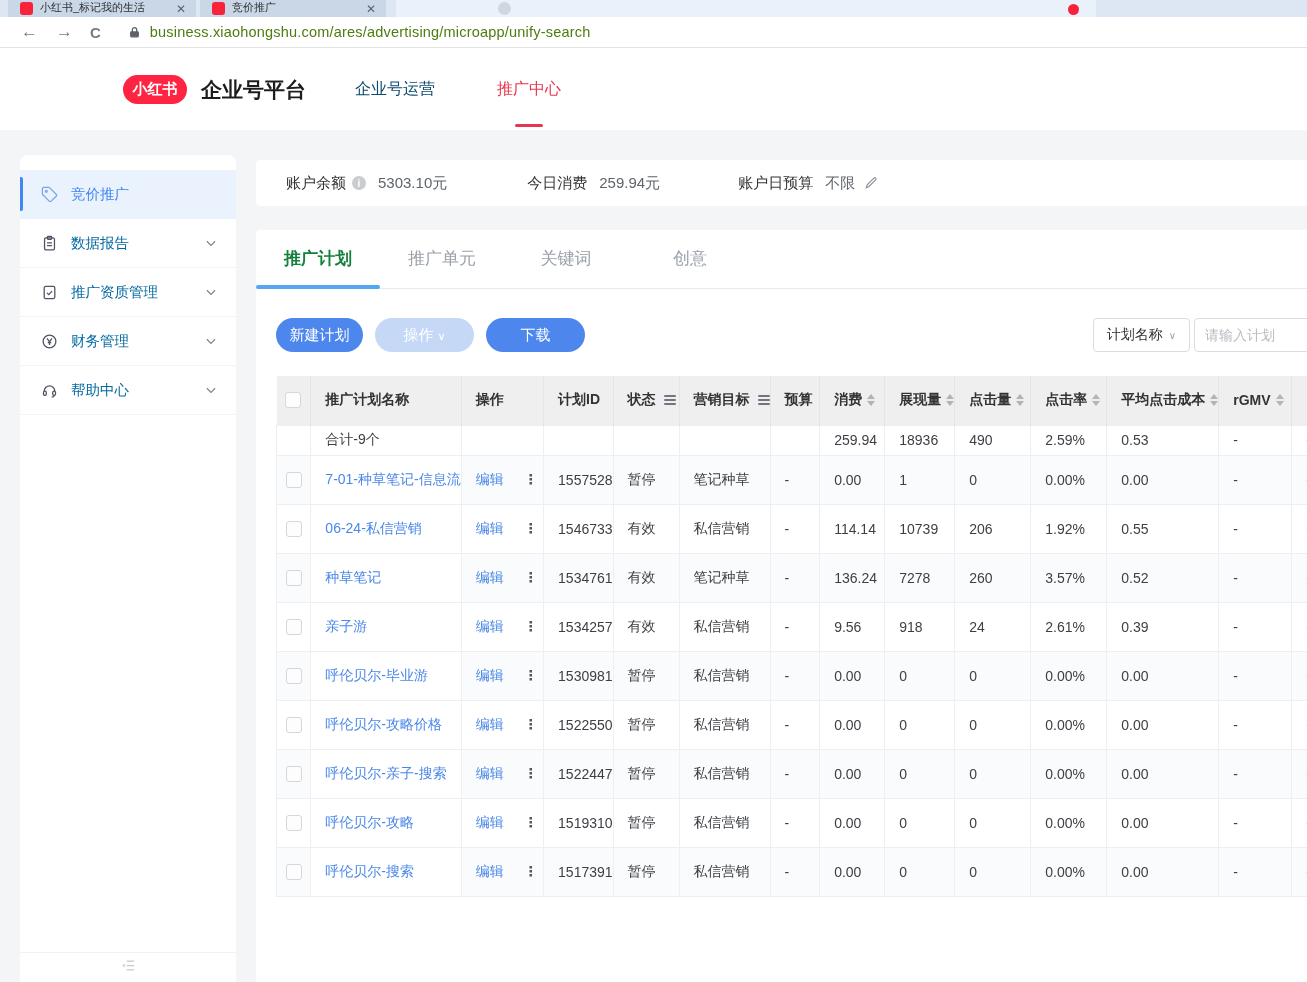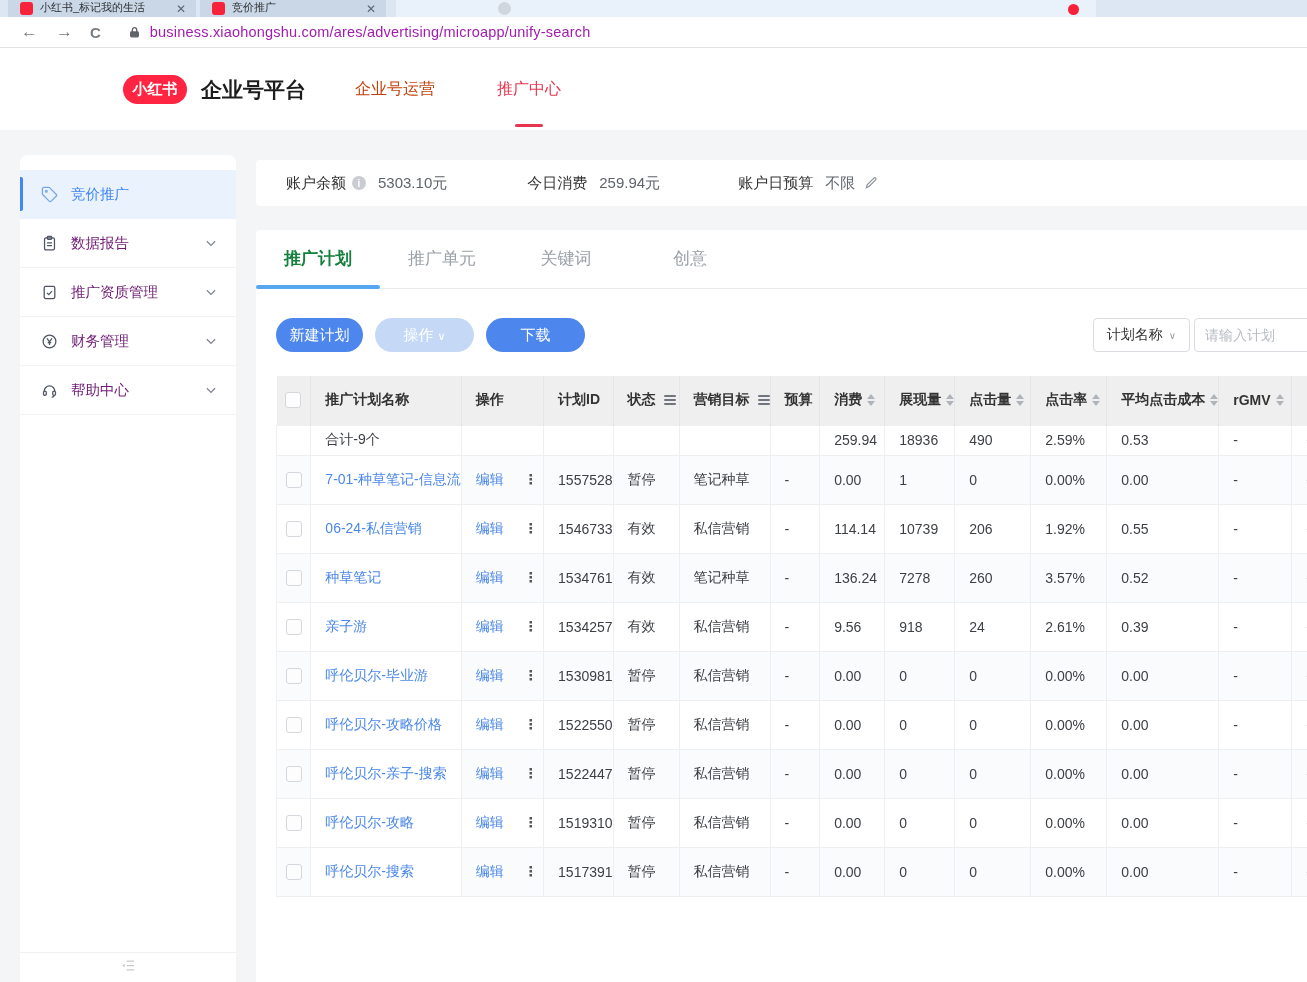--- a/index.html
+++ b/index.html
@@ -14,37 +14,37 @@
   .btab .fav { width:13px; height:13px; border-radius:3px; margin-right:7px; flex:0 0 auto; }
   .btab .fav.red { background:#f8223b; }
   .btab .fav.circle { background:#cfd6de; border-radius:50%; }
   .btab .ttl { white-space:nowrap; overflow:hidden; max-width:130px; flex:1; }
   .btab .closex { margin-left:10px; color:#5a6470; font-size:12px; line-height:12px; }
   .urlbar { position:absolute; top:17px; left:0; width:100%; height:31px; background:#fff; border-bottom:1px solid #e2e3e5; display:flex; align-items:center; }
   .navic { color:#777c82; font-size:17px; margin-left:21px; }
   .navic.fwd { margin-left:18px; }
   .navic.rld { margin-left:17px; font-weight:bold; font-size:15px; }
   .lockic { margin-left:27px; color:#5f6368; display:flex; }
-  .urltext { margin-left:9px; font-size:14.5px; color:#a21caf; letter-spacing:.2px; }
+  .urltext { margin-left:9px; font-size:14.5px; color:#4d7c0f; letter-spacing:.2px; }
 
   
   .appheader { position:absolute; top:48px; left:0; width:100%; height:82px; background:#fff; }
   .logo-pill { position:absolute; left:123px; top:27px; width:64px; height:29px; background:#ff2442; border-radius:15px; color:#fff; font-size:15px; font-weight:bold; display:flex; align-items:center; justify-content:center; }
   .platform-title { position:absolute; left:201px; top:27px; font-size:21px; font-weight:bold; color:#1c1c1c; line-height:29px; }
   .hnav { position:absolute; left:355px; top:0; height:82px; display:flex; align-items:center; gap:62px; }
-  .hnav-item { font-size:16px; color:#c2410c; position:relative; padding:30px 0; }
+  .hnav-item { font-size:16px; color:#0c4a6e; position:relative; padding:30px 0; }
   .hnav-item.active { color:#e8354f; }
   .hnav-item.active::after { content:""; position:absolute; left:50%; transform:translateX(-50%); bottom:3px; width:28px; height:3px; background:#e8354f; border-radius:2px; }
 
   
   .sidebar { position:absolute; left:20px; top:155px; width:216px; height:827px; background:#fff; border-radius:8px 8px 0 0; }
   .side-list { padding-top:15px; }
   .side-item { position:relative; height:49px; display:flex; align-items:center; padding:0 18px 0 21px; border-bottom:1px solid #f2f3f5; cursor:pointer; }
   .side-item .s-icon { width:17px; height:17px; color:#4e5460; display:flex; margin-right:13px; flex:0 0 auto; }
-  .side-item .s-label { font-size:14.5px; color:#701a75; flex:1; }
+  .side-item .s-label { font-size:14.5px; color:#0369a1; flex:1; }
   .side-item .s-chev { width:14px; height:14px; color:#7d828a; display:flex; }
   .side-item.active { background:#e9f2fd; border-bottom-color:#e9f2fd; }
   .side-item.active::before { content:""; position:absolute; left:0; top:7px; bottom:7px; width:3px; background:#4086f4; border-radius:0 2px 2px 0; }
   .side-item.active .s-label { color:#4086f4; }
   .side-item.active .s-icon { color:#7ba4e8; }
   .side-foot { position:absolute; bottom:0; left:0; width:100%; height:30px; border-top:1px solid #f0f1f3; display:flex; align-items:center; justify-content:center; color:#c6c9cd; }
   .side-foot svg { width:15px; height:15px; }
 
   
   .balancebar { position:absolute; left:256px; top:160px; width:1080px; height:46px; background:#fff; border-radius:4px; display:flex; align-items:center; font-size:15px; }

